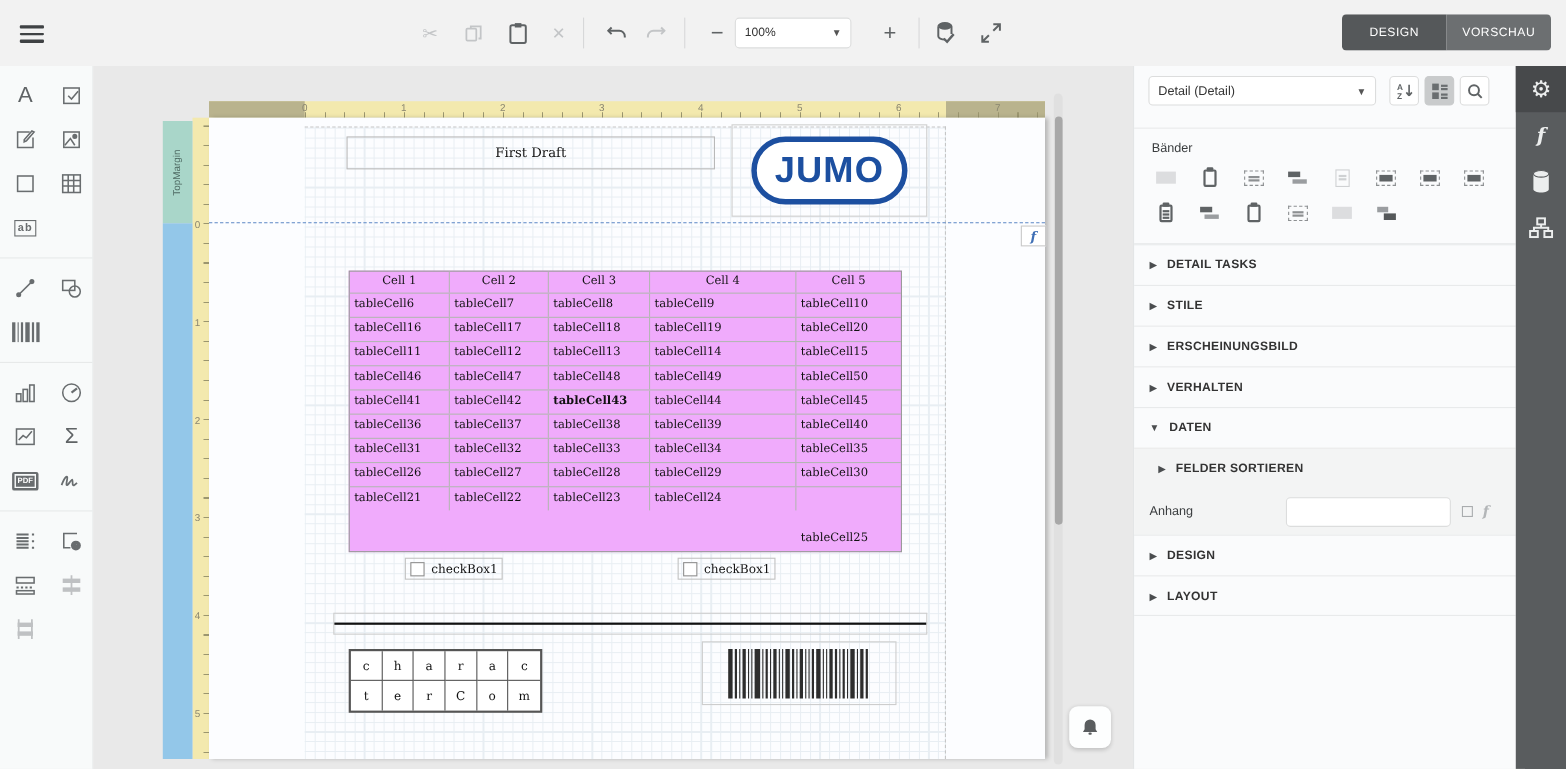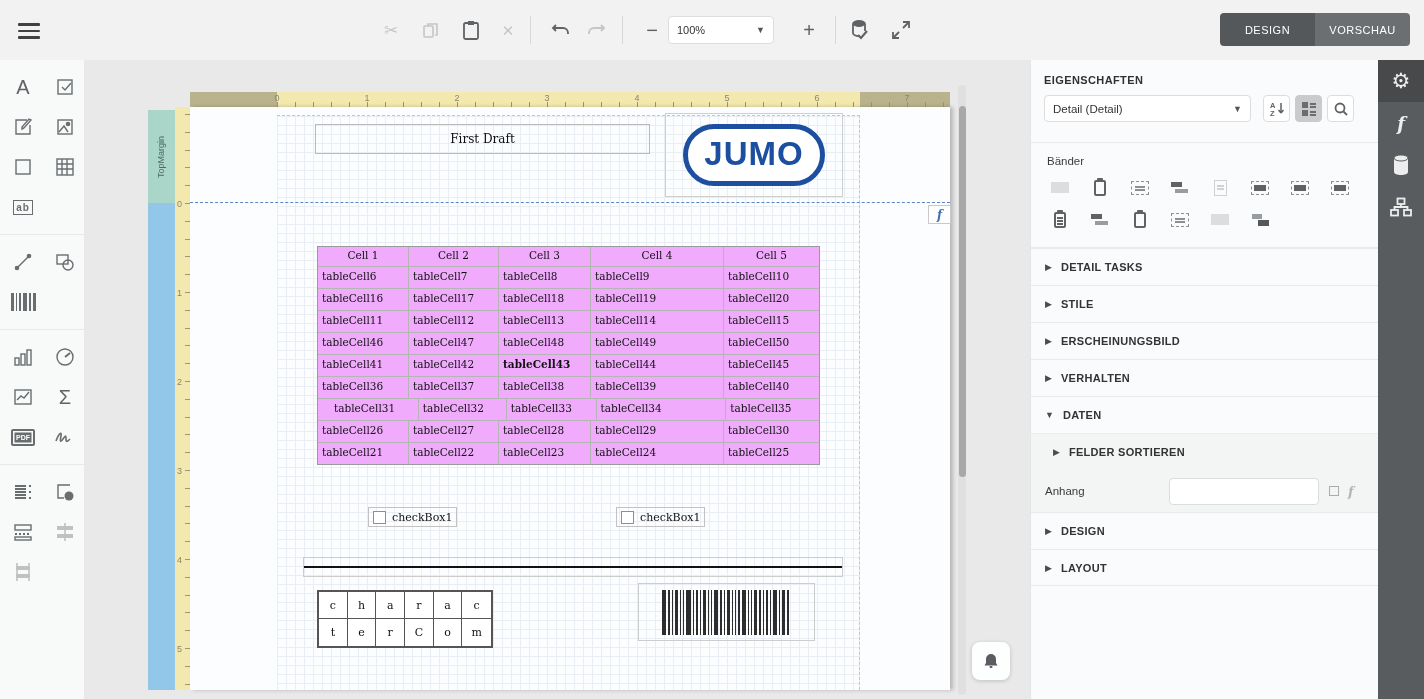--- a/index.html
+++ b/index.html
@@ -444,39 +444,39 @@
             <div class="rt-cell" style="width: 95px;">tableCell45</div>
           </div>
           <div class="rt-row">
             <div class="rt-cell" style="width: 91px;">tableCell36</div>
             <div class="rt-cell" style="width: 90px;">tableCell37</div>
             <div class="rt-cell" style="width: 92px;">tableCell38</div>
             <div class="rt-cell" style="width: 133px;">tableCell39</div>
             <div class="rt-cell" style="width: 95px;">tableCell40</div>
           </div>
           <div class="rt-row">
-            <div class="rt-cell" style="width: 91px; margin-left: 12px;">tableCell31</div>
+            <div class="rt-cell" style="width: 91px;">tableCell31</div>
             <div class="rt-cell" style="width: 90px;">tableCell32</div>
             <div class="rt-cell" style="width: 92px;">tableCell33</div>
             <div class="rt-cell" style="width: 133px;">tableCell34</div>
             <div class="rt-cell" style="width: 95px;">tableCell35</div>
           </div>
           <div class="rt-row">
             <div class="rt-cell" style="width: 91px;">tableCell26</div>
             <div class="rt-cell" style="width: 90px;">tableCell27</div>
             <div class="rt-cell" style="width: 92px;">tableCell28</div>
             <div class="rt-cell" style="width: 133px;">tableCell29</div>
             <div class="rt-cell" style="width: 95px;">tableCell30</div>
           </div>
           <div class="rt-row">
             <div class="rt-cell" style="width: 91px;">tableCell21</div>
             <div class="rt-cell" style="width: 90px;">tableCell22</div>
             <div class="rt-cell" style="width: 92px;">tableCell23</div>
             <div class="rt-cell" style="width: 133px;">tableCell24</div>
-            <div class="rt-cell" style="width: 95px;">tableCell25</div>
+            <div class="rt-cell" style="width: 95px; margin-top: 37px;">tableCell25</div>
           </div>
         </div>
 
       <div class="rpt-el cbox" style="left:178px">
         <span class="sq"></span>
         <span>checkBox1</span>
       </div>
       <div class="rpt-el cbox" style="left:426px">
         <span class="sq"></span>
         <span>checkBox1</span>
@@ -549,21 +549,20 @@
 
     <button class="bellbtn">
       <svg width="18" height="18" viewBox="0 0 18 18">
           <path d="M9 2a5 5 0 0 0-5 5v4l-1.5 2.5h13L14 11V7a5 5 0 0 0-5-5z" fill="#5a5d5f"></path>
           <rect x="7.5" y="14" width="3" height="2" rx="1" fill="#5a5d5f"></rect>
         </svg>
     </button>
   </main>
 
   <aside class="props">
-    <div class="props-title">EIGENSCHAFTEN</div>
 
     <div class="props-ctl">
       <div class="pdrop">
         <span class="val">Detail (Detail)</span>
         <span class="caret">▼</span>
       </div>
       <button class="sqbtn" style="left:232px">
         <svg width="18" height="18" viewBox="0 0 18 18" fill="#5f6365">
             <text x="2" y="8" font-size="7.5" font-weight="bold">A</text>
             <text x="2" y="16" font-size="7.5" font-weight="bold">Z</text>

